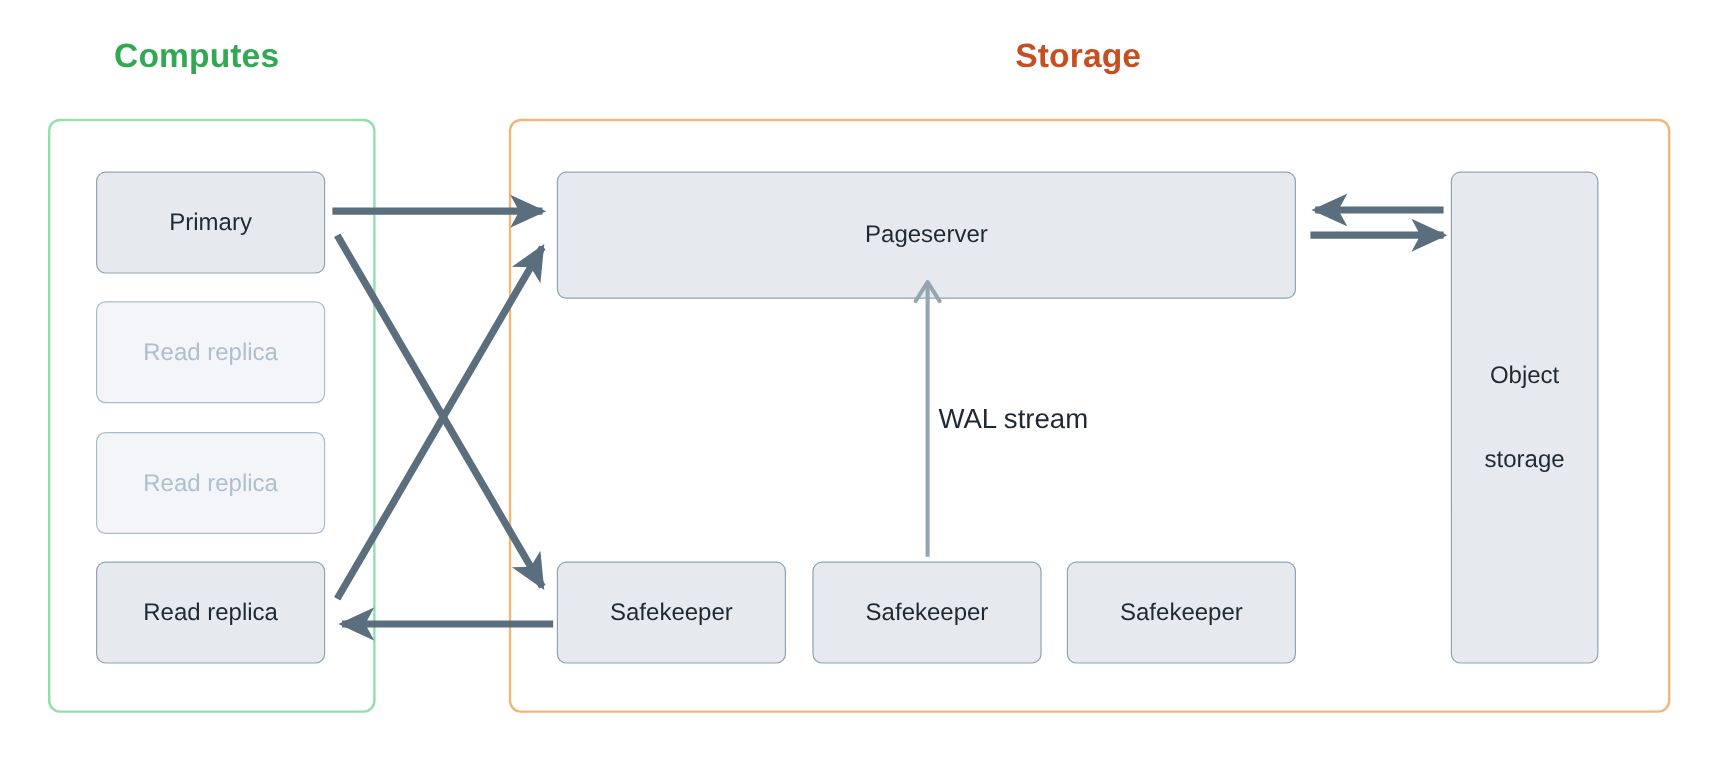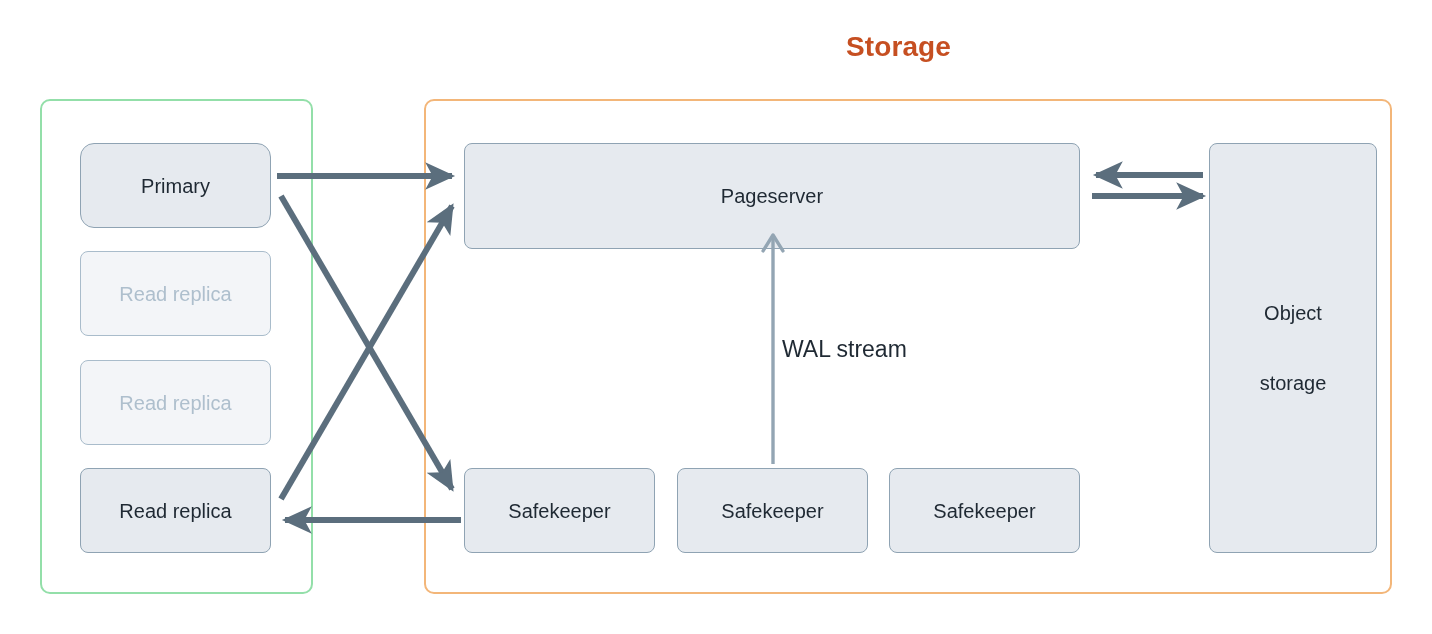--- a/index.html
+++ b/index.html
@@ -80,27 +80,27 @@
     background: #f3f5f8;
     border-color: #a9bccb;
     color: #aebfcd;
   }
   .node.stacked {
     flex-direction: column;
     justify-content: center;
     gap: 48px;
   }
 
-  #node-primary       { left: 80px;  top: 143px; width: 191px; height: 85px; border-radius: 14px; }
+  #node-primary       { left: 80px;  top: 143px; width: 191px; height: 85px; }
   #node-replica-1     { left: 80px;  top: 251px; width: 191px; height: 85px; }
   #node-replica-2     { left: 80px;  top: 360px; width: 191px; height: 85px; }
   #node-replica-3     { left: 80px;  top: 468px; width: 191px; height: 85px; }
 
   #node-pageserver    { left: 464px; top: 143px; width: 616px; height: 106px; }
-  #node-objectstorage { left: 1209px;top: 143px; width: 168px; height: 410px; }
+  #node-objectstorage { left: 1209px;top: 143px; width: 123px; height: 410px; }
 
   #node-safekeeper-1  { left: 464px; top: 468px; width: 191px; height: 85px; }
   #node-safekeeper-2  { left: 677px; top: 468px; width: 191px; height: 85px; }
   #node-safekeeper-3  { left: 889px; top: 468px; width: 191px; height: 85px; }
 
   
   #edges {
     position: absolute;
     left: 0;
     top: 0;
@@ -119,20 +119,21 @@
   #label-wal-stream {
     left: 782px;
     top: 336px;
   }
 </style>
 </head>
 <body>
 
 <div id="canvas">
 
+  <div class="group-title" id="title-computes">Computes</div>
   <div class="group-title" id="title-storage">Storage</div>
 
   <div class="group-box" id="group-computes"></div>
   <div class="group-box" id="group-storage"></div>
 
   <div class="node" id="node-primary">Primary</div>
   <div class="node dim" id="node-replica-1">Read replica</div>
   <div class="node dim" id="node-replica-2">Read replica</div>
   <div class="node" id="node-replica-3">Read replica</div>
 

